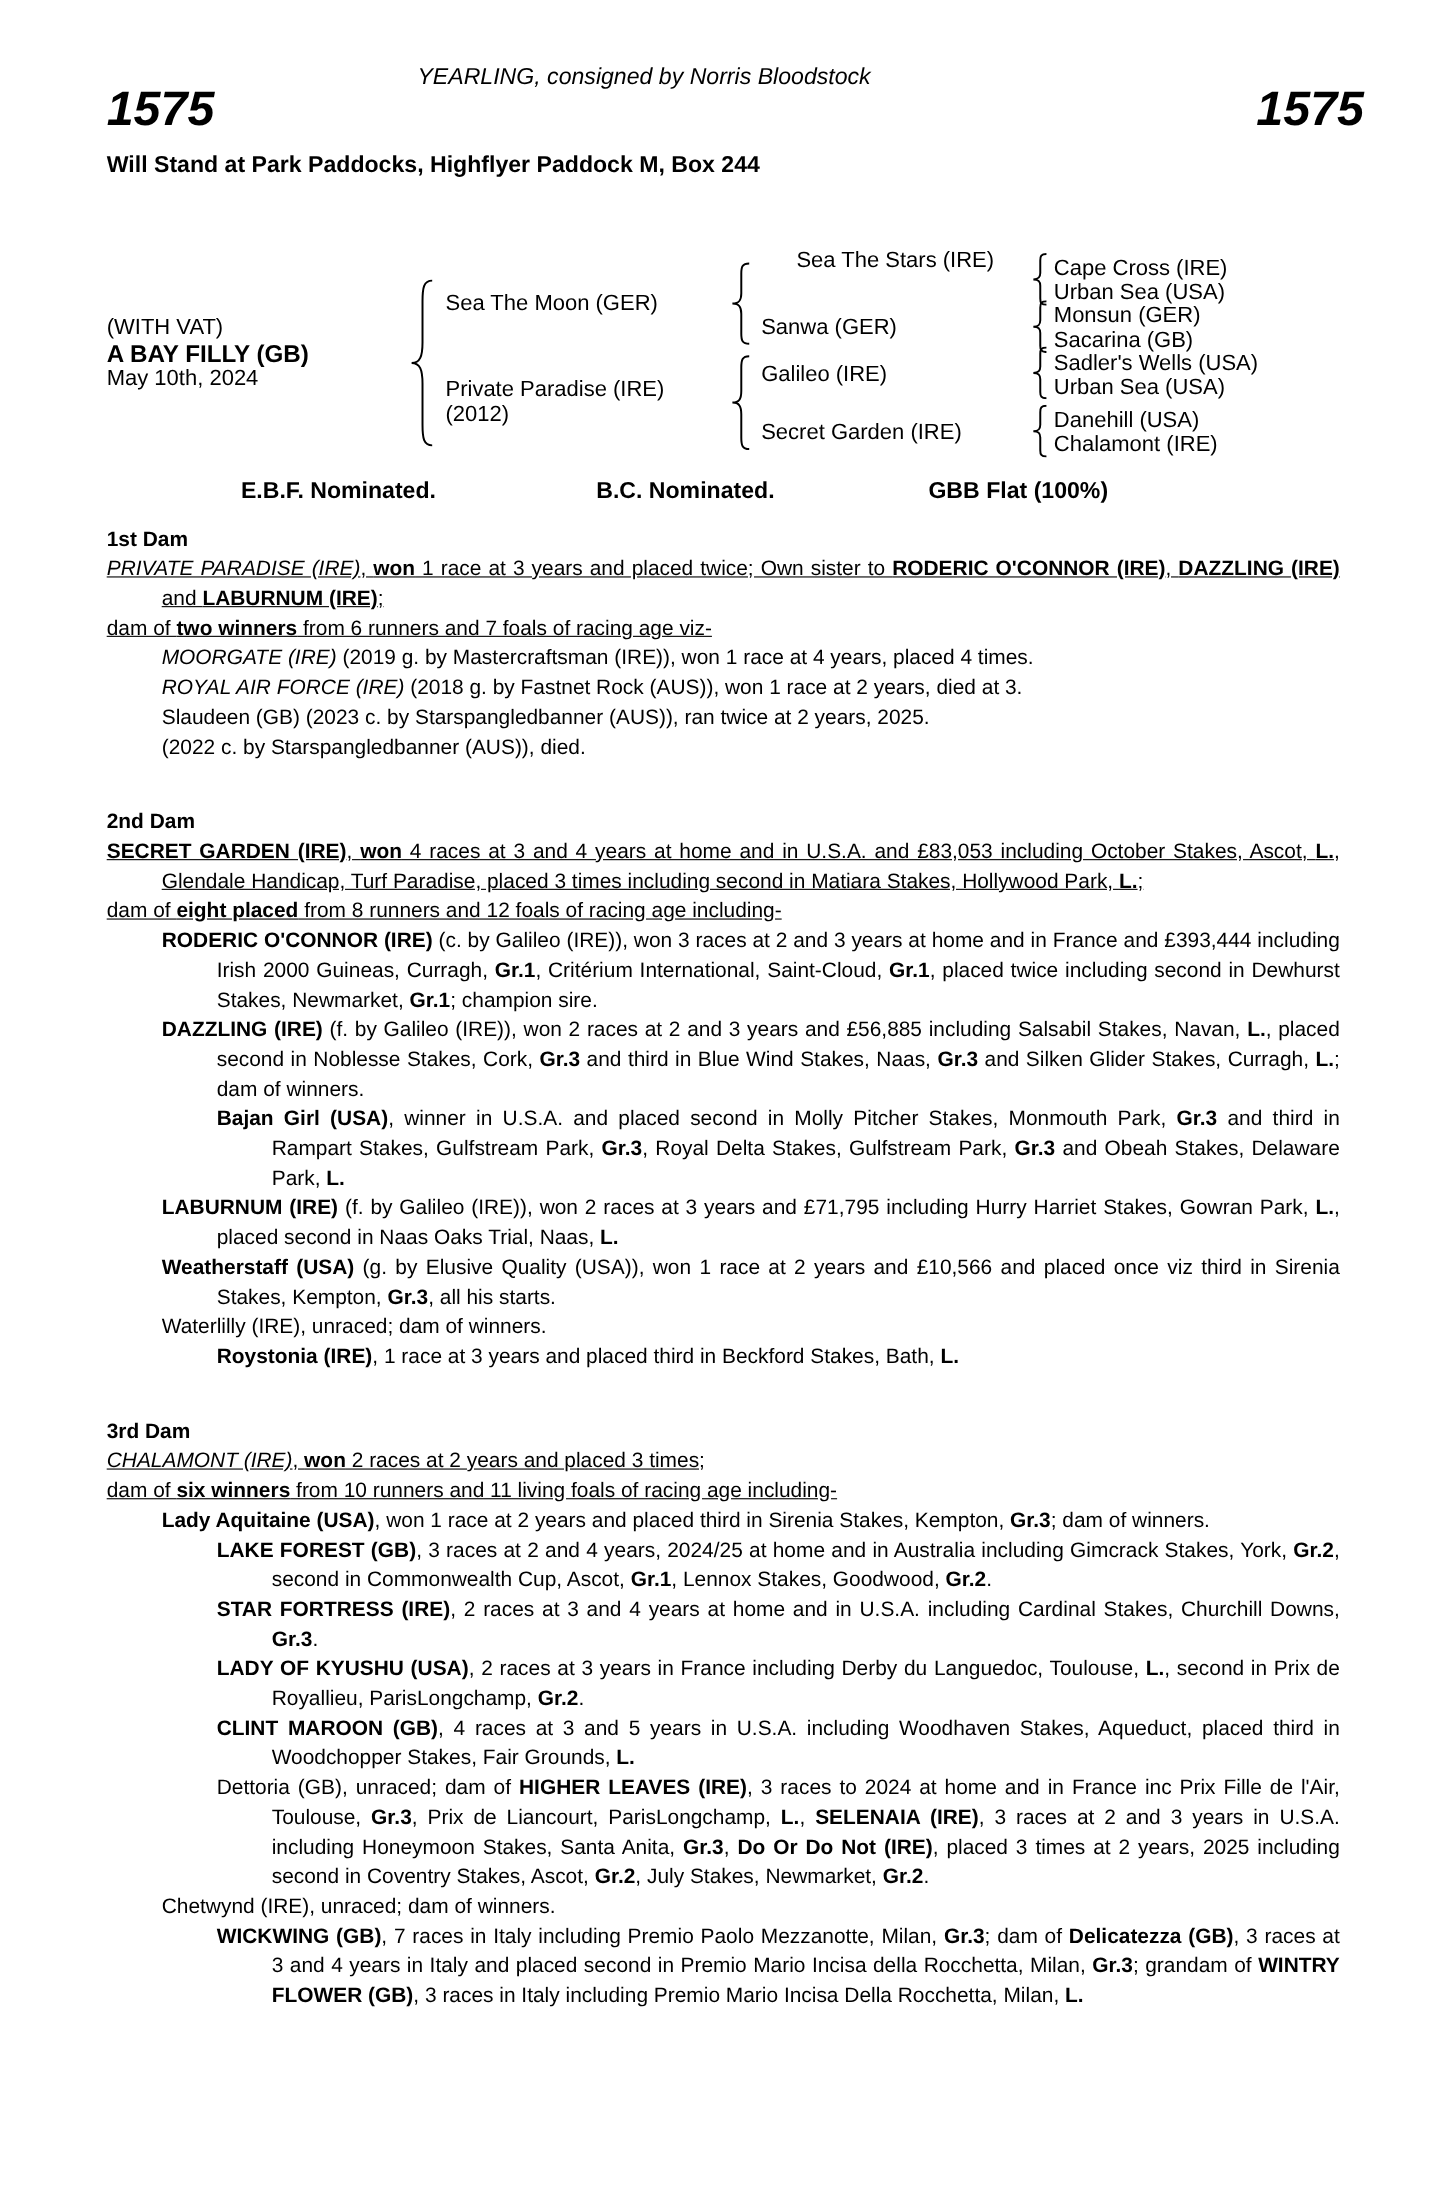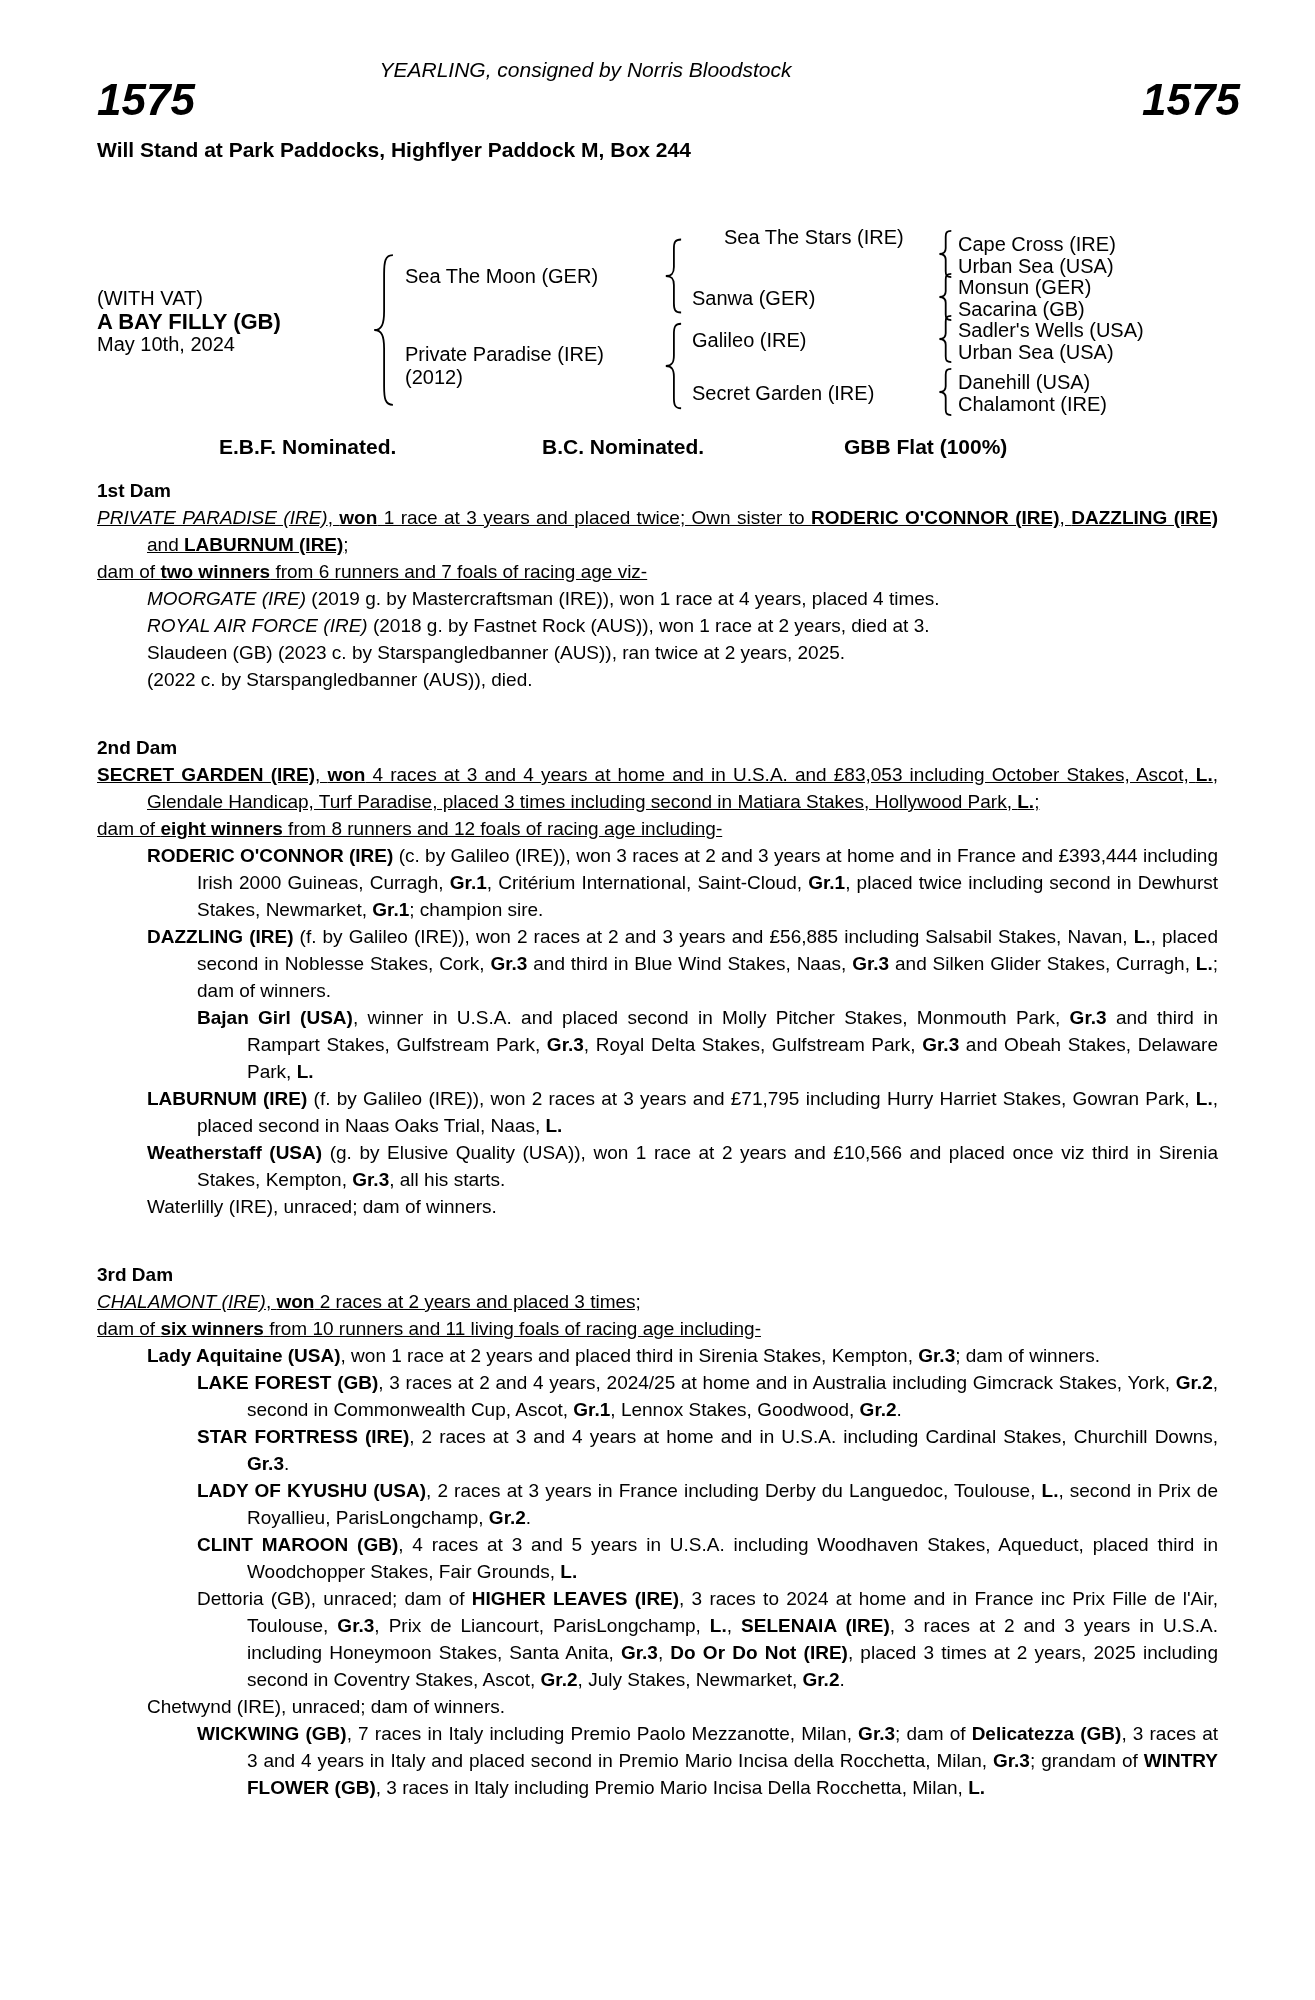--- a/index.html
+++ b/index.html
@@ -95,27 +95,28 @@
       <p class="lv0"><span class="i">PRIVATE PARADISE (IRE)</span><span>, </span><span class="b">won</span><span> 1 race at 3 years and placed twice; Own sister to </span><span class="b">RODERIC O'CONNOR (IRE)</span><span>, </span><span class="b">DAZZLING (IRE)</span><span> and </span><span class="b">LABURNUM (IRE)</span><span>;</span></p>
       <p class="lv0"><span>dam of </span><span class="b">two winners</span><span> from 6 runners and 7 foals of racing age viz-</span></p>
       <p class="lv1"><span class="i">MOORGATE (IRE)</span><span> (2019 g. by Mastercraftsman (IRE)), won 1 race at 4 years, placed 4 times.</span></p>
       <p class="lv1"><span class="i">ROYAL AIR FORCE (IRE)</span><span> (2018 g. by Fastnet Rock (AUS)), won 1 race at 2 years, died at 3.</span></p>
       <p class="lv1"><span>Slaudeen (GB) (2023 c. by Starspangledbanner (AUS)), ran twice at 2 years, 2025.</span></p>
       <p class="lv1"><span>(2022 c. by Starspangledbanner (AUS)), died.</span></p>
     </div>
     <div class="section">
       <div class="sec-heading">2nd Dam</div>
       <p class="lv0"><span class="b">SECRET GARDEN (IRE)</span><span>, </span><span class="b">won</span><span> 4 races at 3 and 4 years at home and in U.S.A. and £83,053 including October Stakes, Ascot, </span><span class="b">L.</span><span>, Glendale Handicap, Turf Paradise, placed 3 times including second in Matiara Stakes, Hollywood Park, </span><span class="b">L.</span><span>;</span></p>
-      <p class="lv0"><span>dam of </span><span class="b">eight winners</span><span> from 8 runners and 12 foals of racing age including-</span></p>
+      <p class="lv0"><span>dam of </span><span class="b">eight placed</span><span> from 8 runners and 12 foals of racing age including-</span></p>
       <p class="lv1"><span class="b">RODERIC O'CONNOR (IRE)</span><span> (c. by Galileo (IRE)), won 3 races at 2 and 3 years at home and in France and £393,444 including Irish 2000 Guineas, Curragh, </span><span class="b">Gr.1</span><span>, Critérium International, Saint-Cloud, </span><span class="b">Gr.1</span><span>, placed twice including second in Dewhurst Stakes, Newmarket, </span><span class="b">Gr.1</span><span>; champion sire.</span></p>
       <p class="lv1"><span class="b">DAZZLING (IRE)</span><span> (f. by Galileo (IRE)), won 2 races at 2 and 3 years and £56,885 including Salsabil Stakes, Navan, </span><span class="b">L.</span><span>, placed second in Noblesse Stakes, Cork, </span><span class="b">Gr.3</span><span> and third in Blue Wind Stakes, Naas, </span><span class="b">Gr.3</span><span> and Silken Glider Stakes, Curragh, </span><span class="b">L.</span><span>; dam of winners.</span></p>
       <p class="lv2"><span class="b">Bajan Girl (USA)</span><span>, winner in U.S.A. and placed second in Molly Pitcher Stakes, Monmouth Park, </span><span class="b">Gr.3</span><span> and third in Rampart Stakes, Gulfstream Park, </span><span class="b">Gr.3</span><span>, Royal Delta Stakes, Gulfstream Park, </span><span class="b">Gr.3</span><span> and Obeah Stakes, Delaware Park, </span><span class="b">L.</span></p>
       <p class="lv1"><span class="b">LABURNUM (IRE)</span><span> (f. by Galileo (IRE)), won 2 races at 3 years and £71,795 including Hurry Harriet Stakes, Gowran Park, </span><span class="b">L.</span><span>, placed second in Naas Oaks Trial, Naas, </span><span class="b">L.</span></p>
       <p class="lv1"><span class="b">Weatherstaff (USA)</span><span> (g. by Elusive Quality (USA)), won 1 race at 2 years and £10,566 and placed once viz third in Sirenia Stakes, Kempton, </span><span class="b">Gr.3</span><span>, all his starts.</span></p>
       <p class="lv1"><span>Waterlilly (IRE), unraced; dam of winners.</span></p>
+      <p class="lv2"><span class="b">Roystonia (IRE)</span><span>, 1 race at 3 years and placed third in Beckford Stakes, Bath, </span><span class="b">L.</span></p>
     </div>
     <div class="section">
       <div class="sec-heading">3rd Dam</div>
       <p class="lv0"><span class="i">CHALAMONT (IRE)</span><span>, </span><span class="b">won</span><span> 2 races at 2 years and placed 3 times;</span></p>
       <p class="lv0"><span>dam of </span><span class="b">six winners</span><span> from 10 runners and 11 living foals of racing age including-</span></p>
       <p class="lv1"><span class="b">Lady Aquitaine (USA)</span><span>, won 1 race at 2 years and placed third in Sirenia Stakes, Kempton, </span><span class="b">Gr.3</span><span>; dam of winners.</span></p>
       <p class="lv2"><span class="b">LAKE FOREST (GB)</span><span>, 3 races at 2 and 4 years, 2024/25 at home and in Australia including Gimcrack Stakes, York, </span><span class="b">Gr.2</span><span>, second in Commonwealth Cup, Ascot, </span><span class="b">Gr.1</span><span>, Lennox Stakes, Goodwood, </span><span class="b">Gr.2</span><span>.</span></p>
       <p class="lv2"><span class="b">STAR FORTRESS (IRE)</span><span>, 2 races at 3 and 4 years at home and in U.S.A. including Cardinal Stakes, Churchill Downs, </span><span class="b">Gr.3</span><span>.</span></p>
       <p class="lv2"><span class="b">LADY OF KYUSHU (USA)</span><span>, 2 races at 3 years in France including Derby du Languedoc, Toulouse, </span><span class="b">L.</span><span>, second in Prix de Royallieu, ParisLongchamp, </span><span class="b">Gr.2</span><span>.</span></p>
       <p class="lv2"><span class="b">CLINT MAROON (GB)</span><span>, 4 races at 3 and 5 years in U.S.A. including Woodhaven Stakes, Aqueduct, placed third in Woodchopper Stakes, Fair Grounds, </span><span class="b">L.</span></p>

